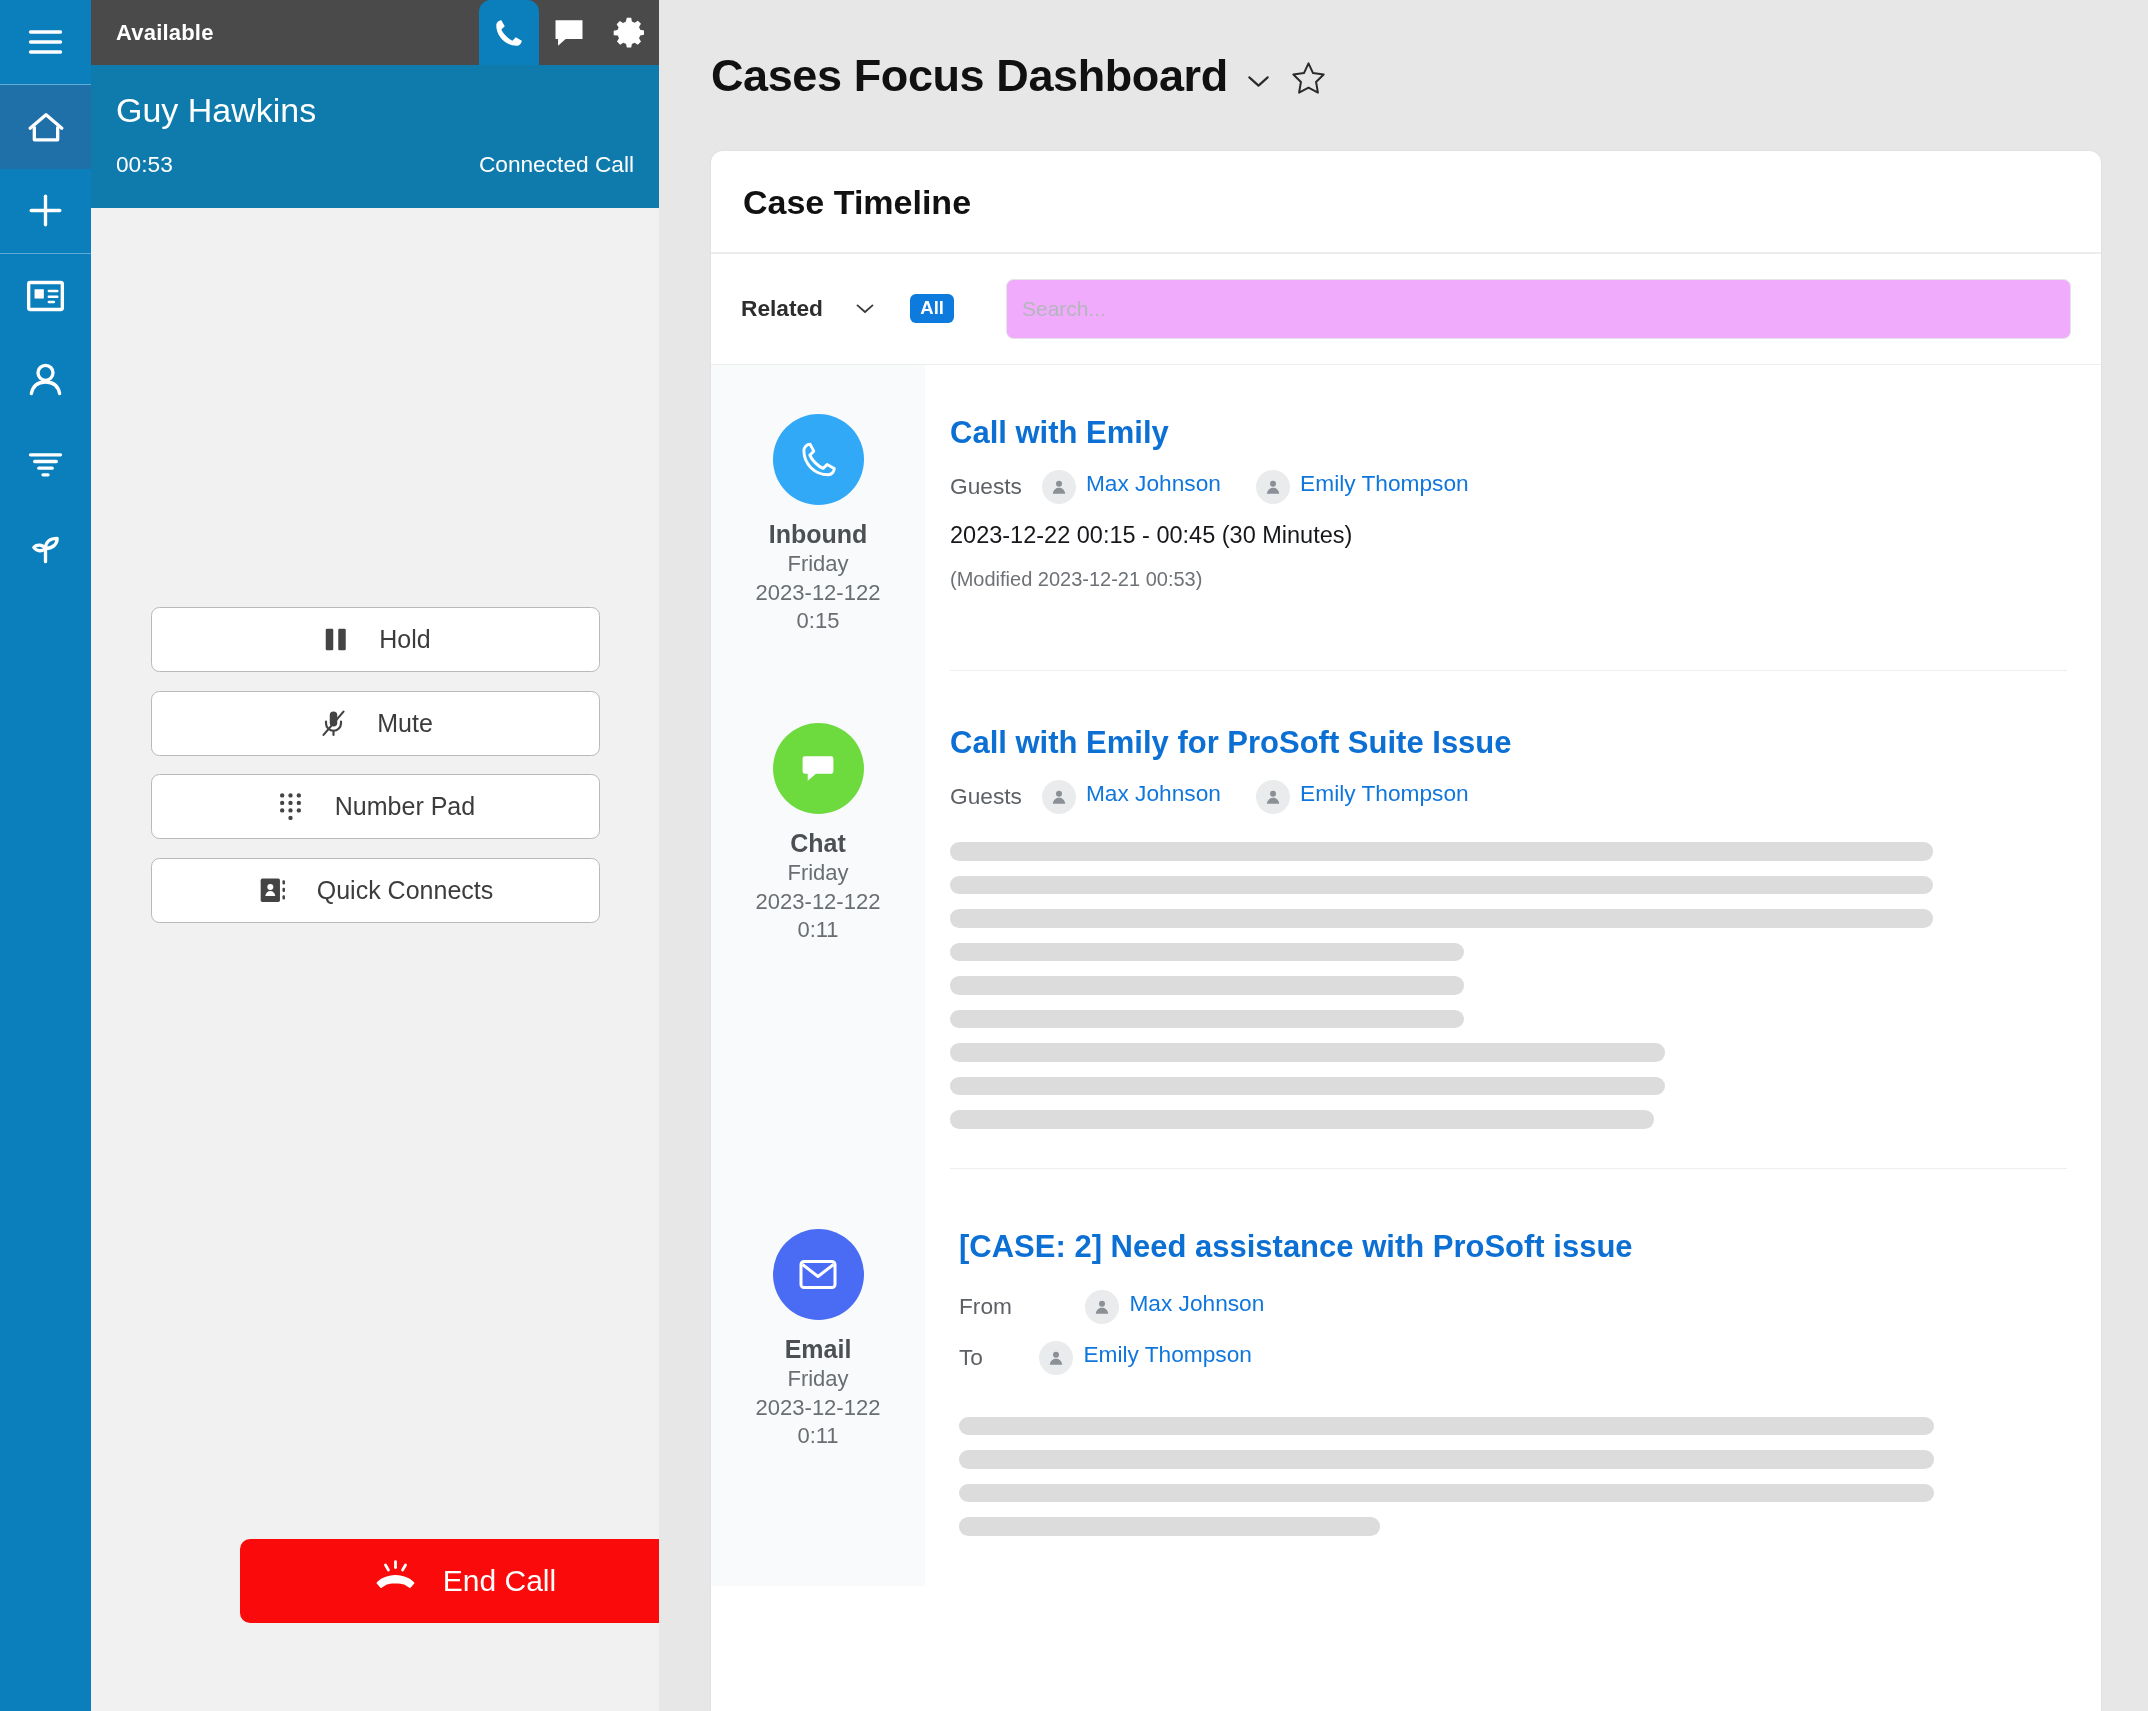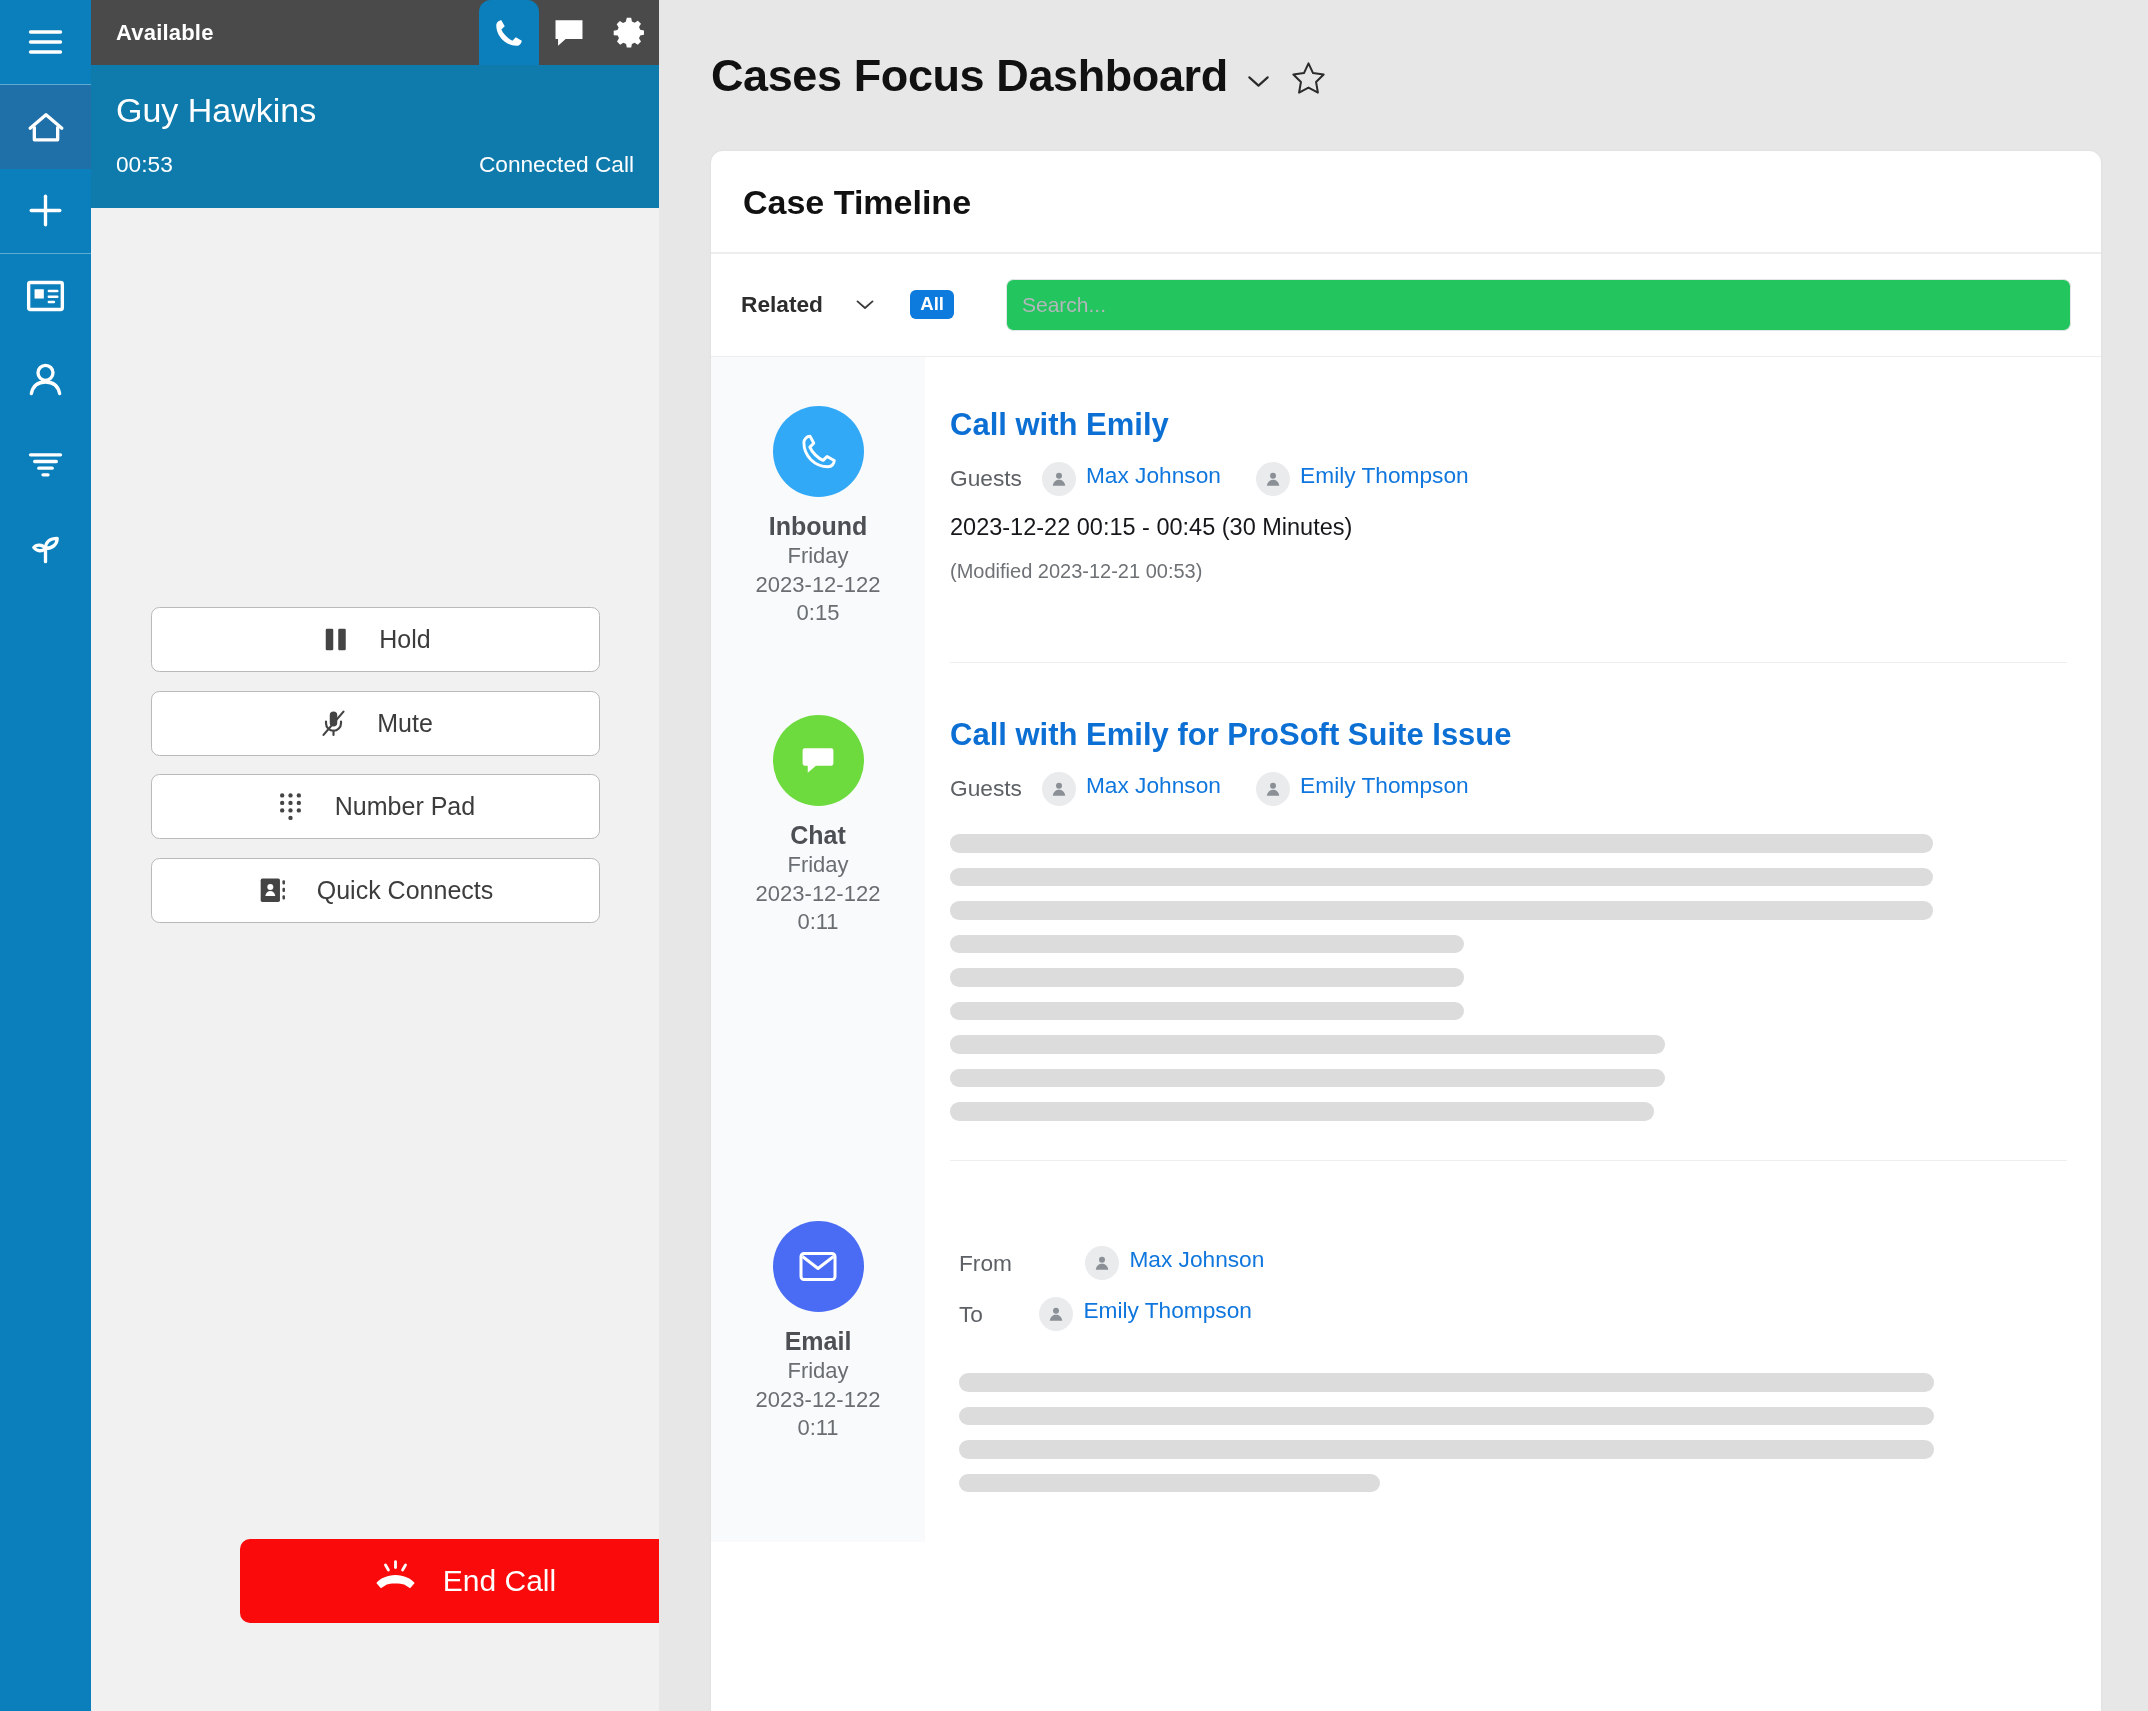--- a/index.html
+++ b/index.html
@@ -92,22 +92,22 @@
   .hr { height: 1.7px; background: #eceded; }
 
   #filter-row { display: flex; align-items: center; padding: 25px 30px 25px 30px; gap: 32px; }
   #related-label { font-size: 22.7px; color: #2d2d2d; font-weight: 600; }
   #related-caret { display:flex; align-items:center; }
   #all-chip {
     background: #0d7ade; color: #fff; font-size: 18.5px; font-weight: 700;
     border-radius: 5.9px; padding: 5px 10px; line-height: 1; margin-left: 3.4px;
   }
   #search-input {
-    flex: 1; margin-left: 20px; height: 52px; border: 1.7px solid #e3e5e8; border-radius: 7.6px;
-    background: #22c55e; font-size: 21px; color: #333; padding: 0 15px;
+    flex: 1; margin-left: 20px; height: 60px; border: 1.7px solid #e3e5e8; border-radius: 7.6px;
+    background: #f0abfc; font-size: 21px; color: #333; padding: 0 15px;
     font-family: "Liberation Sans", sans-serif;
   }
   #search-input::placeholder { color: #b3b6ba; }
 
   .tl-row { display: flex; }
   .tl-meta {
     width: 214px; flex-shrink: 0; background: #f8fafb;
     display: flex; flex-direction: column; align-items: center;
   }
   .tl-circle {
@@ -458,20 +458,21 @@
                   <rect x="5" y="5" width="34" height="26" rx="3" fill="none" stroke="#fff" stroke-width="3"></rect>
                   <path d="M6.5 8l15.5 12L37.5 8" fill="none" stroke="#fff" stroke-width="3" stroke-linejoin="round"></path>
                 </svg>
             </div>
             <div class="tl-kind">Email</div>
             <div class="tl-date">Friday</div>
             <div class="tl-date">2023-12-122</div>
             <div class="tl-date">0:11</div>
           </div>
           <div class="tl-body" style="padding-top:60px;padding-bottom:50px;padding-left:34px;">
+            <div class="tl-subject">[CASE: 2] Need assistance with ProSoft issue</div>
             <div class="tl-fromto" style="margin-top:25px;gap:46px;">
               <span class="lbl">From</span>
               <span class="tl-person">
                 <span class="av">
                     <svg width="20" height="20" viewBox="0 0 24 24">
                       <circle cx="12" cy="8" r="3.6" fill="#8b9096"></circle>
                       <path d="M4.5 20c.8-4.6 4-7 7.5-7s6.7 2.4 7.5 7z" fill="#8b9096"></path>
                     </svg>
                   </span>
                 <span class="nm">Max Johnson</span>

